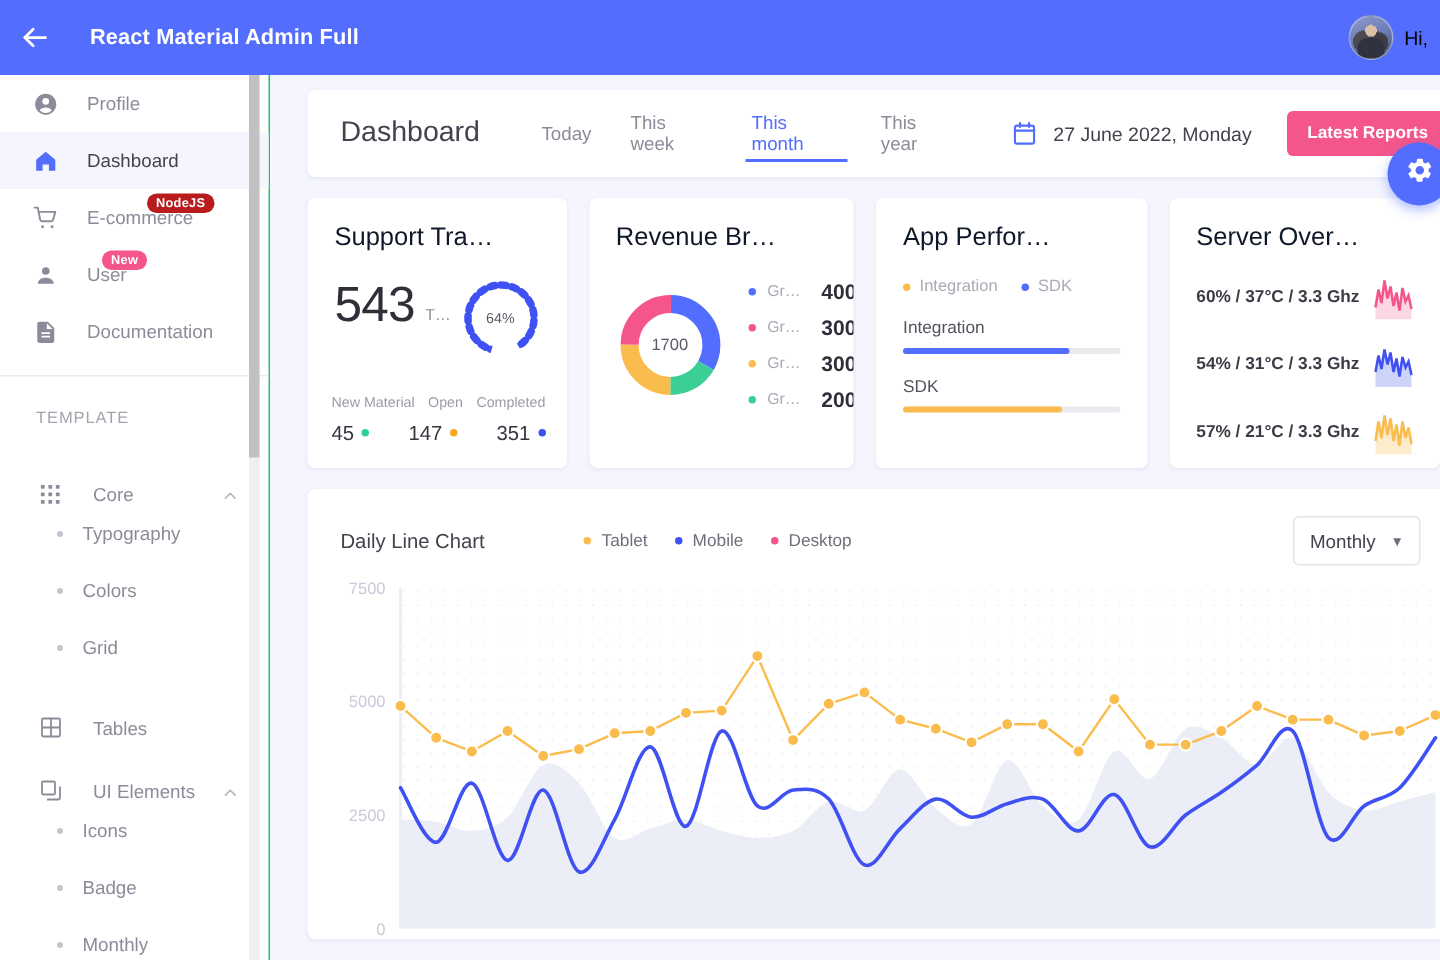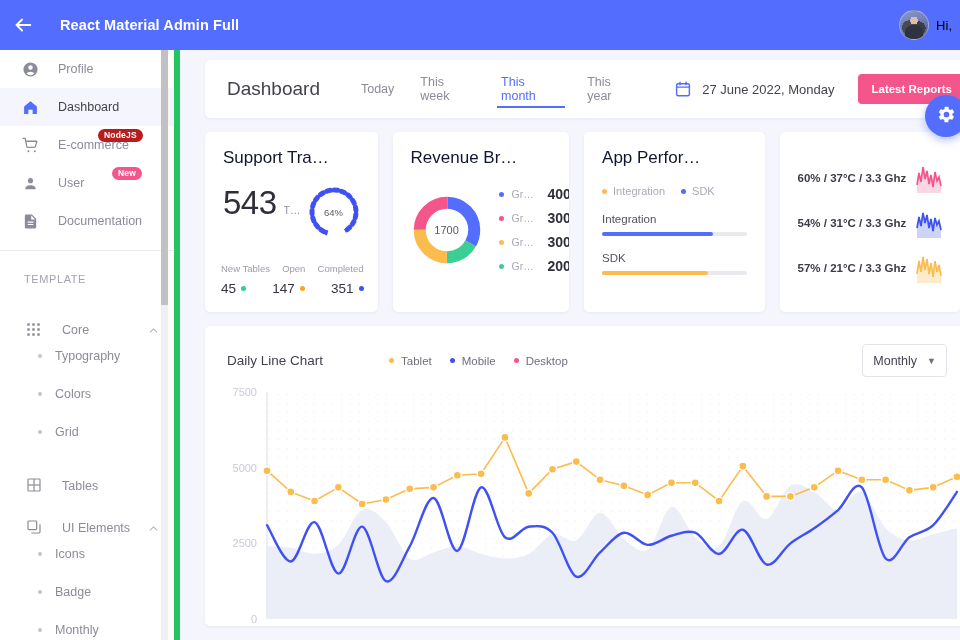--- a/index.html
+++ b/index.html
@@ -44,21 +44,21 @@
   .avatar::after{
     content:""; position:absolute; left:18%; top:50%; width:64%; height:52%;
     background:#2f3340; border-radius:46% 46% 0 0;
   }
   .appbar-hi { color:#000000; font-size: 13px; }
 
   
   .sidebar {
     position: absolute; top: 50px; left: 0; width: 180px; height: 590px;
     background: #fff; overflow: hidden; z-index: 20;
-    border-right: 6px solid #22c55e;
+    border-right: 1px solid #22c55e;
   }
   .sidebar-scroll { width: 180px; height: 590px; position: relative; }
   .nav-item {
     height: 38px; display: flex; align-items: center; padding-left: 22px;
     cursor: pointer; position: relative;
   }
   .nav-item.active { background: #f4f5fd; }
   .nav-ico {
     width: 22px; display: flex; align-items: center; justify-content: flex-start;
     color: #8b8c99; flex: none;
@@ -69,21 +69,21 @@
   }
   .nav-item.active .nav-label { color: #43434f; }
   .nav-item.active .nav-ico { color: #536dfe; }
 
   .badge {
     position: absolute; font-size: 8.5px; font-weight: bold; color: #fff;
     border-radius: 8px; padding: 2px 6px 2.5px; line-height: 1;
     letter-spacing: .2px;
   }
   .badge-node { background: #b91c1c; left: 98px; top: 3px; }
-  .badge-new  { background: #f4558a; left: 68px; top: 3px; margin-left: 44px; }
+  .badge-new  { background: #f4558a; left: 68px; top: 3px; }
 
   .nav-divider { height:1px; background:#ececf2; margin: 10px 0 0; }
   .nav-section {
     font-size: 11px; color: #a3a4b0; letter-spacing: .6px;
     padding: 22px 0 10px 24px;
   }
   .nav-group { height: 42px; display:flex; align-items:flex-end; padding-left:26px; cursor:pointer; }
   .nav-group .nav-label { color:#8b8c99; }
   .chev { margin-left:auto; margin-right:20px; color:#b6b7c2; display:flex; }
   .nav-sub { height: 38px; display:flex; align-items:center; padding-left:38px; cursor:pointer; }
@@ -408,21 +408,21 @@
         <div class="bignum-sub">T…</div>
       </div>
       <div class="donut-pct">
         <svg width="56" height="56" viewBox="0 0 56 56">
           <circle cx="28" cy="28" r="22" fill="none" stroke="#3f51f3" stroke-width="5" stroke-dasharray="3.3 4.3" stroke-linecap="round" stroke-dashoffset="0" transform="rotate(118 28 28)" pathLength="100" style="stroke-dasharray:2.4 2.9"></circle>
           <circle cx="28" cy="28" r="22" fill="none" stroke="#ffffff" stroke-width="7" pathLength="100" stroke-dasharray="13 87" transform="rotate(60 28 28)"></circle>
         </svg>
         <div class="lbl">64%</div>
       </div>
       <div class="tickets-head">
-        <span>New Tables</span>
+        <span>New Material</span>
         <span>Open</span>
         <span>Completed</span>
       </div>
       <div class="tickets-vals">
         <span class="tv">
           <span>45</span>
           <i style="background:#2ecc9b"></i>
         </span>
         <span class="tv">
           <span>147</span>
@@ -492,20 +492,21 @@
       </div>
       <div class="perf-item">
         <div class="perf-label">SDK</div>
         <div class="perf-bar">
           <div class="perf-fill" style="width:73%;background:#fbbc4e"></div>
         </div>
       </div>
     </div>
 
     <div class="card card-4">
+      <div class="card-title">Server Over…</div>
 
       <div class="srv-row">
         <span class="srv-text">60% / 37°C / 3.3 Ghz</span>
         <span class="srv-spark">
           <svg width="26" height="30" viewBox="0 0 26 30" preserveAspectRatio="none">
             <path d="M1 22 L3 10 L5 19 L7 4 L9 16 L11 8 L13 21 L15 12 L17 24 L19 9 L21 18 L23 14 L25 23 L25 30 L1 30 Z" fill="#fbd7e3"></path>
             <path d="M1 22 L3 10 L5 19 L7 4 L9 16 L11 8 L13 21 L15 12 L17 24 L19 9 L21 18 L23 14 L25 23" fill="none" stroke="#f4558a" stroke-width="1.7"></path>
           </svg>
         </span>
       </div>

